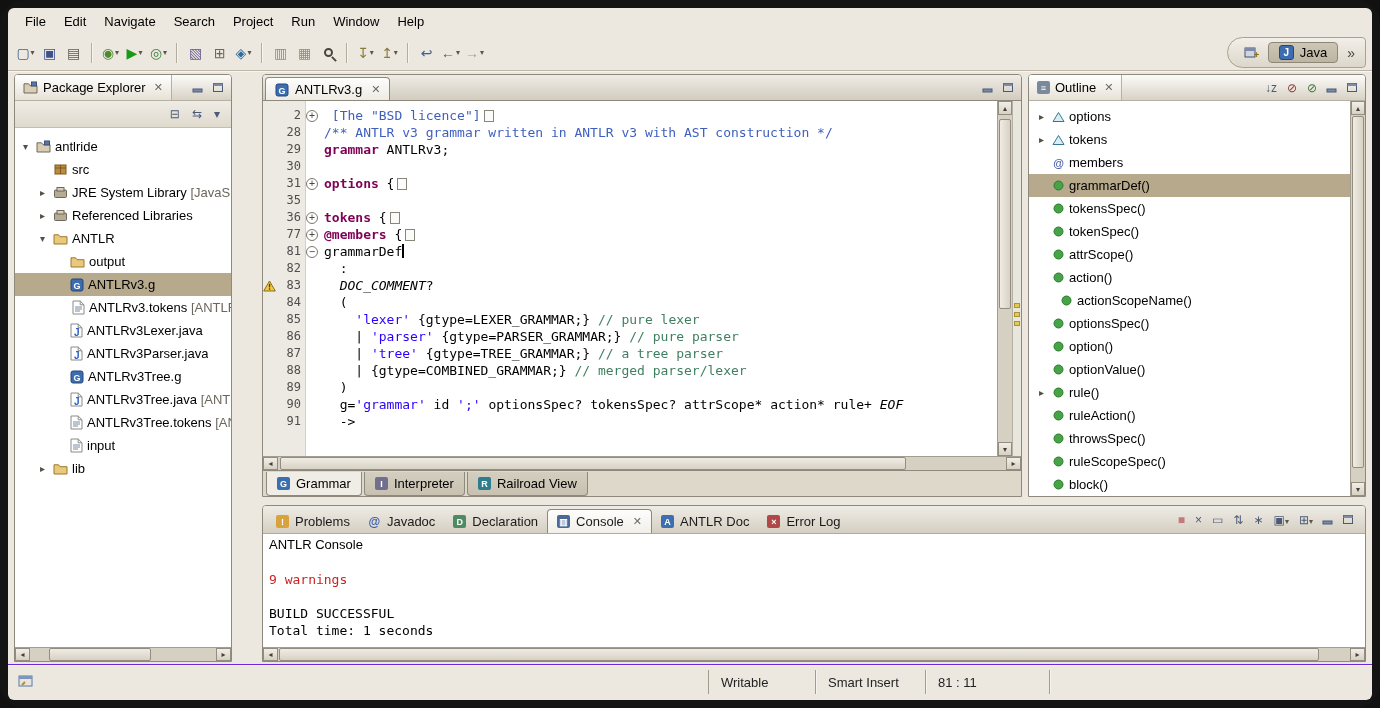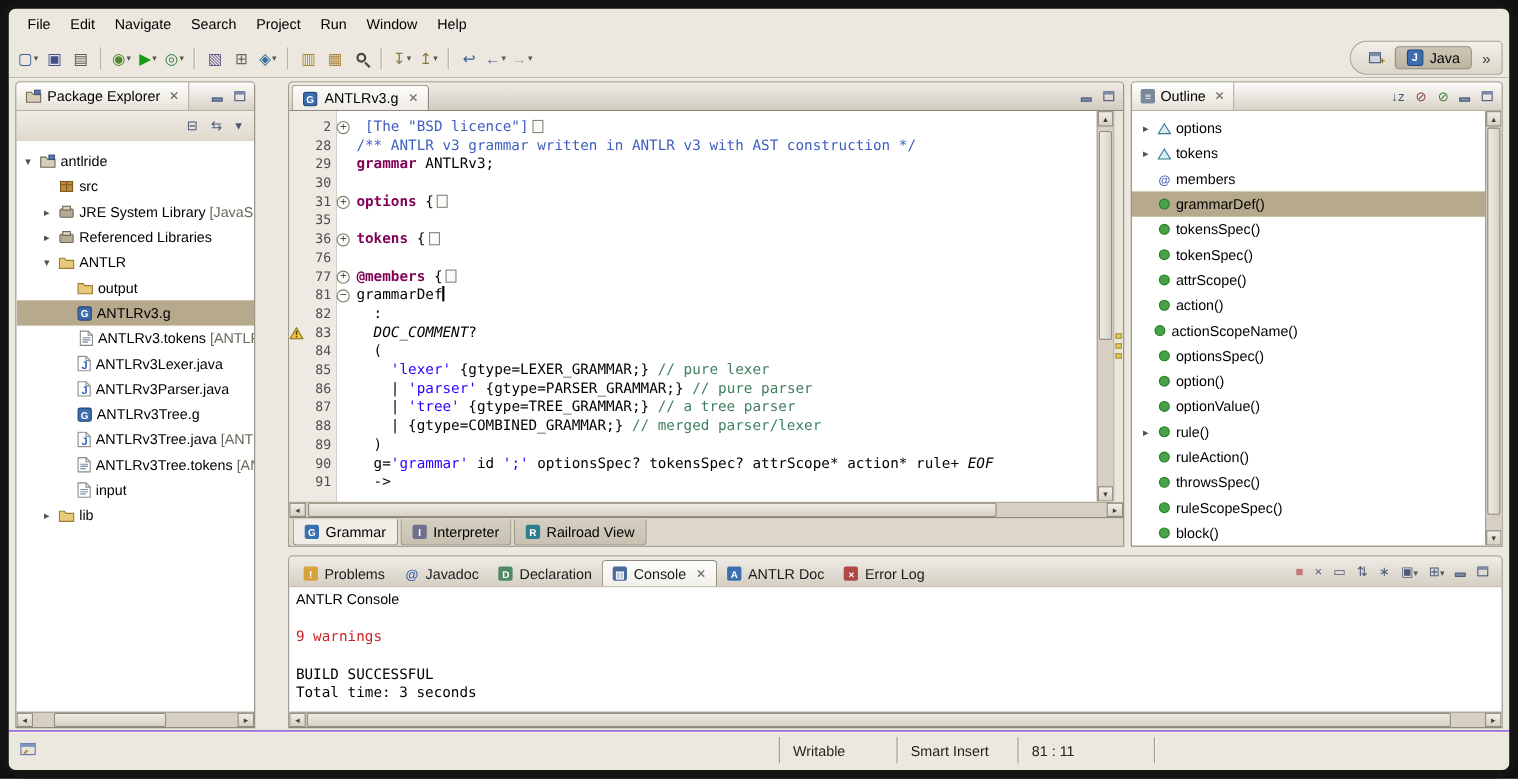--- a/index.html
+++ b/index.html
@@ -514,26 +514,20 @@
               <div class="cl">
                 <span class="annot"></span>
                 <span class="lnum">36</span>
                 <span class="fold">
                   <span class="fold-ic">+</span>
                 </span>
                 <span class="ctext"><span class="seg-k">tokens</span><span class="seg-p"> {</span><span class="foldbox"></span></span>
               </div>
               <div class="cl">
                 <span class="annot"></span>
-                <span class="lnum">76</span>
-                <span class="fold"></span>
-                <span class="ctext"></span>
-              </div>
-              <div class="cl">
-                <span class="annot"></span>
                 <span class="lnum">77</span>
                 <span class="fold">
                   <span class="fold-ic">+</span>
                 </span>
                 <span class="ctext"><span class="seg-k">@members</span><span class="seg-p"> {</span><span class="foldbox"></span></span>
               </div>
               <div class="cl">
                 <span class="annot"></span>
                 <span class="lnum">81</span>
                 <span class="fold">
@@ -735,21 +729,21 @@
               </div>
               <div class="trow" style="padding-left:6px">
                 <span class="exp"></span>
                 <span class="ticon">
                   <svg width="13" height="13">
                     <circle cx="6.5" cy="6.5" r="4.5" fill="#47a347" stroke="#2a7d2a"></circle>
                   </svg>
                 </span>
                 <span class="tlabel">action()</span>
               </div>
-              <div class="trow" style="padding-left:2px">
+              <div class="trow" style="padding-left:14px">
                 <span class="exp"></span>
                 <span class="ticon">
                   <svg width="13" height="13">
                     <circle cx="6.5" cy="6.5" r="4.5" fill="#47a347" stroke="#2a7d2a"></circle>
                   </svg>
                 </span>
                 <span class="tlabel">actionScopeName()</span>
               </div>
               <div class="trow" style="padding-left:6px">
                 <span class="exp"></span>
@@ -884,21 +878,21 @@
               </span>
           </div>
         </div>
         <div class="cbody">
           <div class="cname">ANTLR Console</div>
           <div id="console-lines">
               <div class="cline plain">&nbsp;</div>
               <div class="cline warn">9 warnings</div>
               <div class="cline plain">&nbsp;</div>
               <div class="cline plain">BUILD SUCCESSFUL</div>
-              <div class="cline plain">Total time: 3 seconds</div>
+              <div class="cline plain">Total time: 1 seconds</div>
             </div>
         </div>
         <div class="hscroll">
           <span class="sarrow">◂</span>
           <span class="htrack">
               <span class="hthumb" style="left:1px;width:97%;"></span>
             </span>
           <span class="sarrow">▸</span>
         </div>
       </div>

